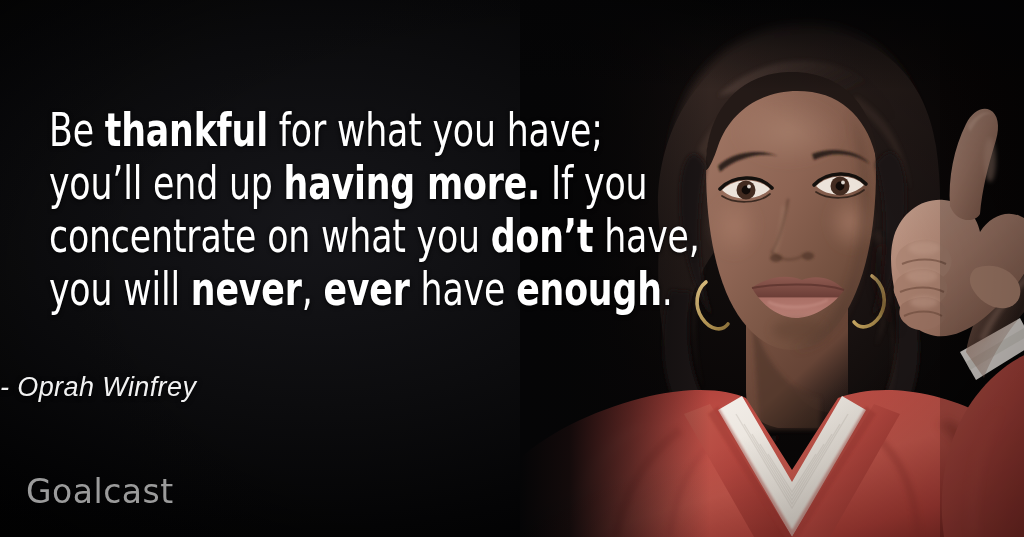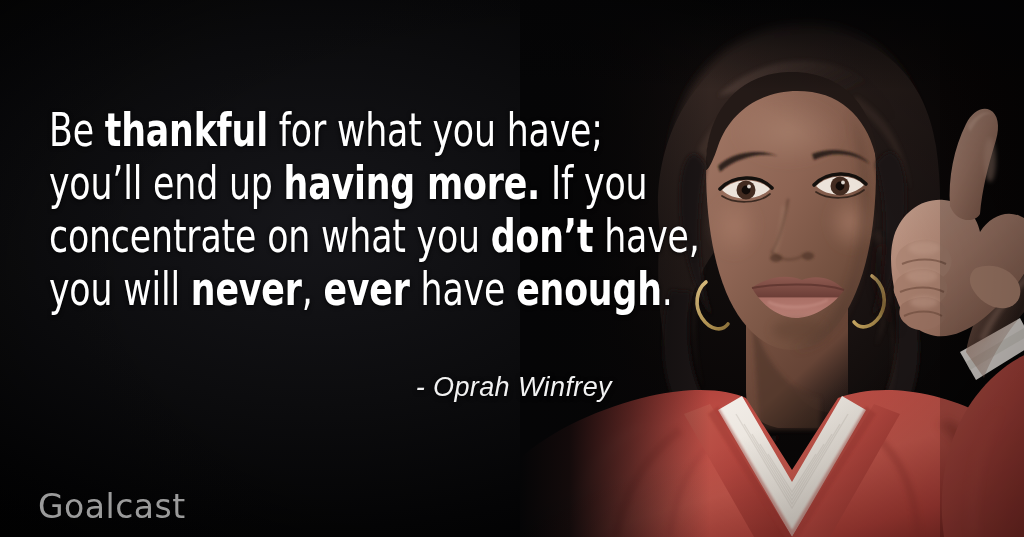--- a/index.html
+++ b/index.html
@@ -88,42 +88,41 @@
   }
   .quote-line .reg {
     font-weight: 400;
   }
 
   .attribution {
     position: absolute;
     left: 0;
     top: 372px;
     width: 612px;
-    text-align: right;
+    text-align: left;
     z-index: 5;
     color: #f2f2f2;
     font-family: "Liberation Sans", sans-serif;
     font-style: italic;
     font-size: 27px;
     letter-spacing: 0.4px;
     text-shadow: 0 1px 5px rgba(0,0,0,0.85);
   }
 
   
   .logo {
     position: absolute;
     left: 26px;
-    top: 487px;
+    top: 472px;
     z-index: 6;
     color: #9b9b9b;
     font-family: "DejaVu Sans", "Liberation Sans", sans-serif;
     font-size: 33px;
     font-weight: 400;
     letter-spacing: 0.5px;
-    margin-left: 12px;
   }
 </style>
 </head>
 <body>
 
 <div class="card">
 
   <div class="bg-base"></div>
 
   <div class="portrait">

